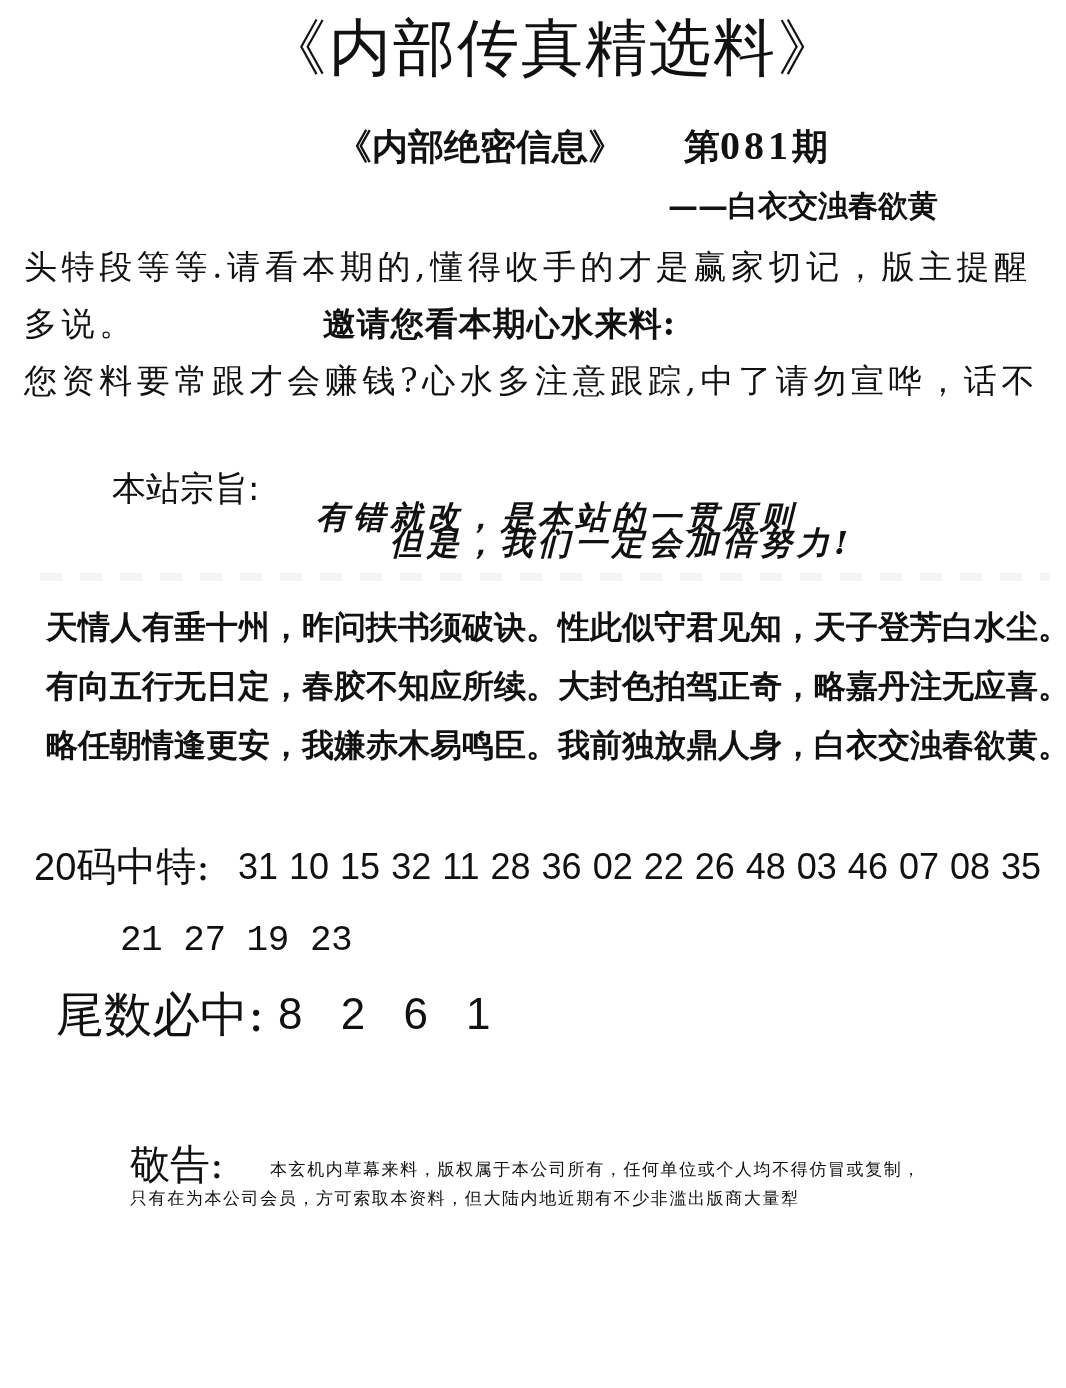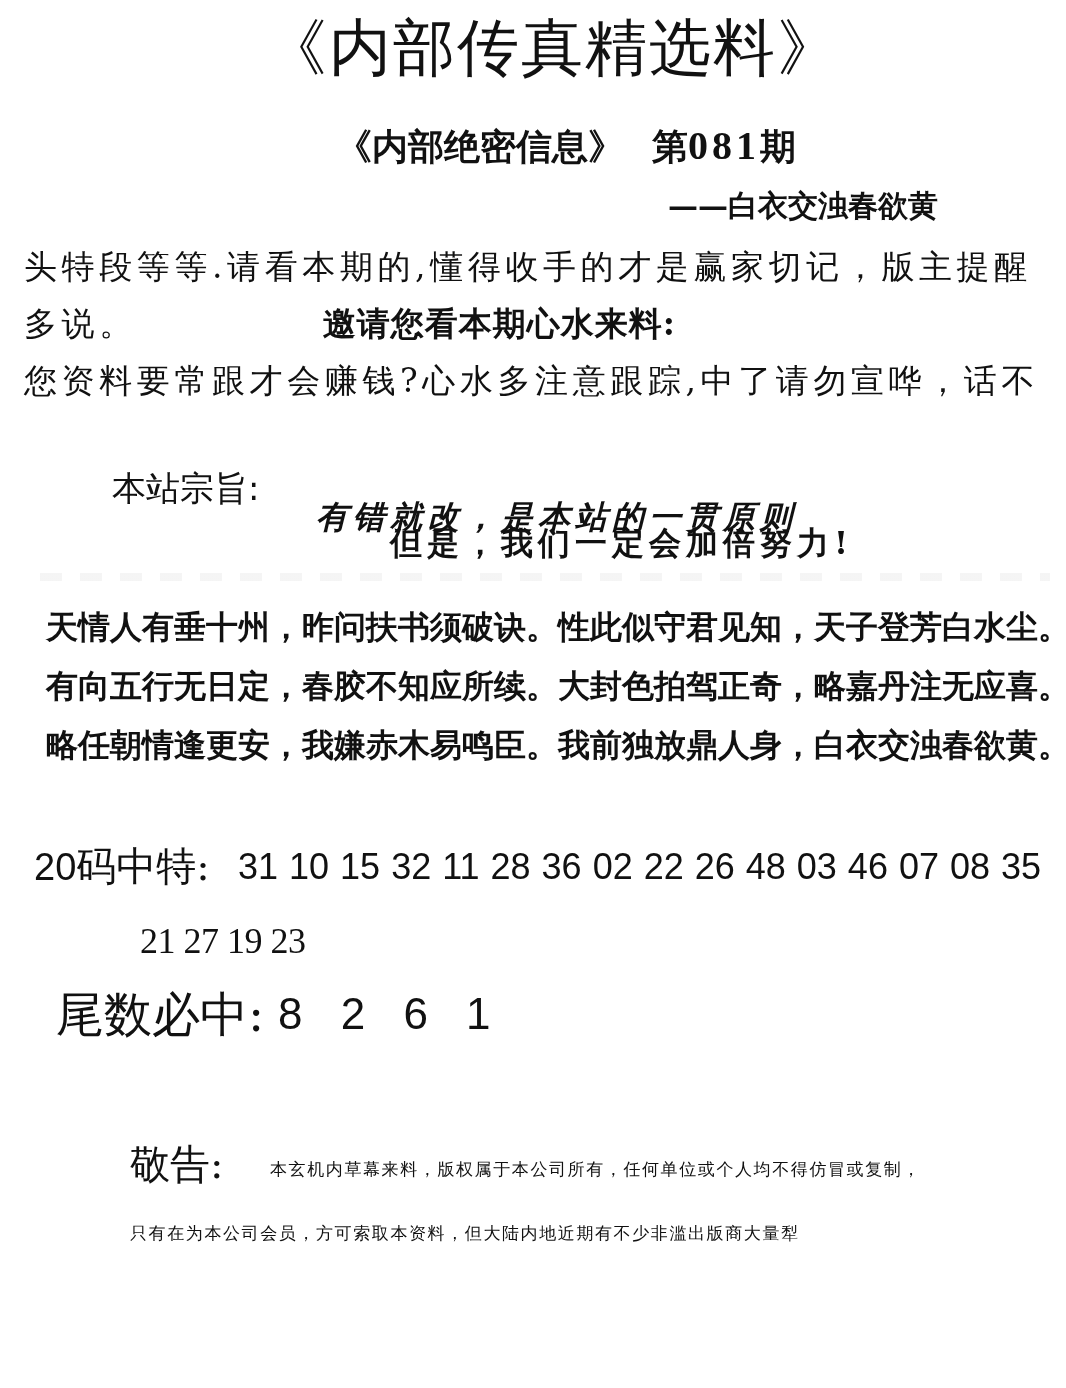--- a/index.html
+++ b/index.html
@@ -26,21 +26,21 @@
       line-height: 80px;
     }
     .sub-title {
       left: 316px; top: 118px;
       font-size: 36px;
       font-weight: bold;
       line-height: 56px;
       font-family: "DejaVu Serif", serif;
     }
     .issue-label {
-      left: 632px; top: 118px;
+      left: 664px; top: 118px;
       font-size: 36px;
       font-weight: bold;
       line-height: 56px;
       font-family: "Liberation Serif", serif;
     }
     .issue-label .num {
       font-family: "Liberation Serif", serif;
       letter-spacing: 4px;
       font-size: 40px;
     }
@@ -78,20 +78,21 @@
       font-size: 32px;
       font-weight: bold;
       font-style: italic;
       letter-spacing: 5px;
       line-height: 50px;
     }
     .motto-line2 {
       left: 370px; top: 518px;
       font-size: 32px;
       font-weight: bold;
+      font-style: italic;
       letter-spacing: 5px;
       line-height: 50px;
     }
 
     .faint-row {
       left: 40px; top: 573px; width: 990px; height: 8px;
       background: repeating-linear-gradient(90deg, #eeeeee 0 22px, transparent 22px 40px);
       opacity: 0.6;
     }
 
@@ -112,24 +113,24 @@
     }
     .codes-label .n { font-family: "Liberation Sans", sans-serif; font-size: 38px; text-align: center; }
     .codes-values {
       left: 218px; top: 842px;
       font-size: 36px;
       line-height: 50px;
       font-family: "Liberation Sans", sans-serif;
       word-spacing: 1px;
     }
     .codes-values-2 {
-      left: 120px; top: 916px;
-      font-size: 36px;
-      line-height: 50px;
-      font-family: Liberation Serif, serif;
+      left: 100px; top: 916px;
+      font-size: 36px;
+      line-height: 50px;
+      font-family: Liberation Mono, monospace;
       letter-spacing: -0.5px;
     }
 
     .tail-label {
       left: 36px; top: 982px;
       font-size: 48px;
       line-height: 64px;
       font-family: "DejaVu Serif", serif;
     }
     .tail-values {
@@ -150,21 +151,20 @@
       left: 250px; top: 1155px;
       font-size: 17px;
       line-height: 28px;
       letter-spacing: 1.6px;
     }
     .notice-line2 {
       left: 110px; top: 1184px;
       font-size: 17px;
       line-height: 28px;
       letter-spacing: 1.6px;
-      margin-top: 35px;
     }
   </style>
 </head>
 <body>
 
 <div class="abs main-title">《内部传真精选料》</div>
 
 <div class="abs sub-title">《内部绝密信息》</div>
 
 <div class="abs issue-label">

